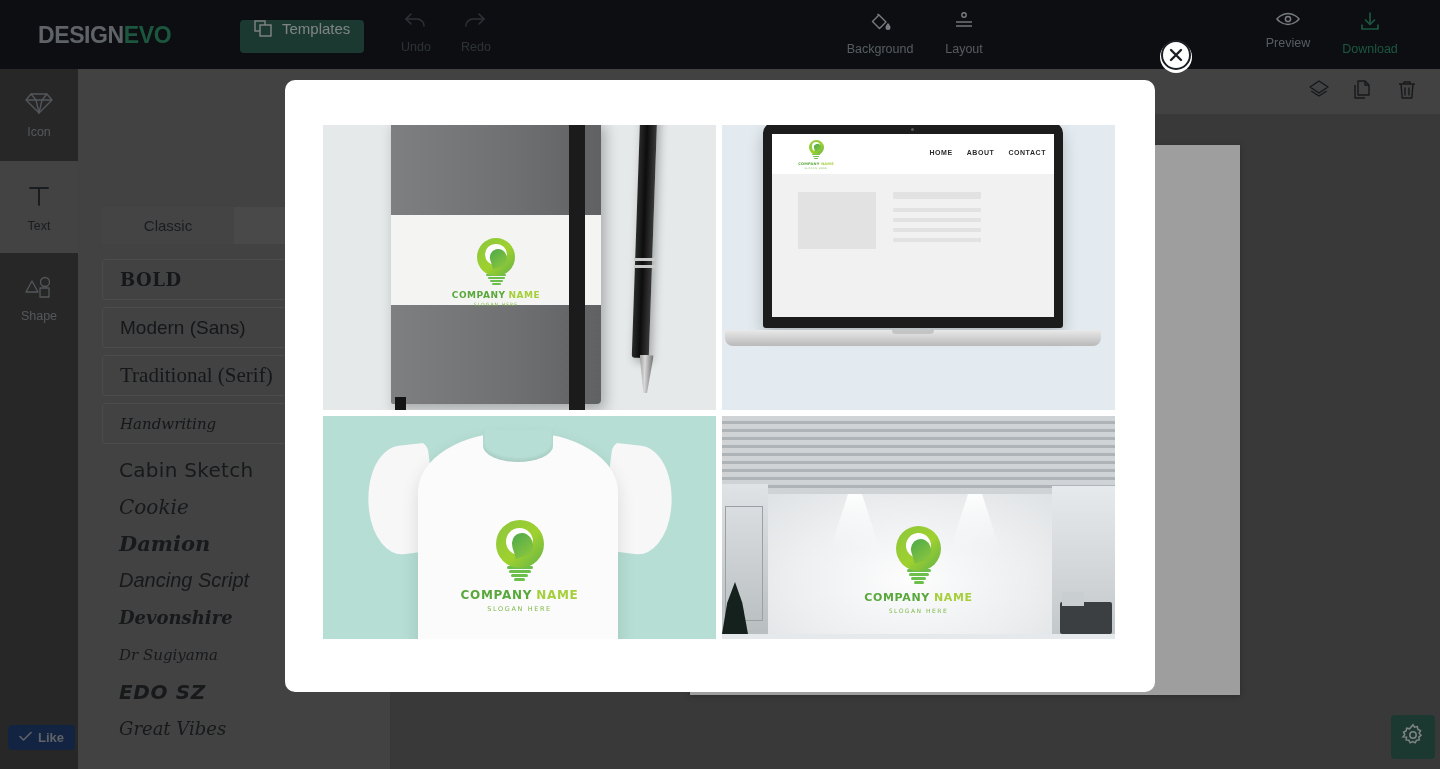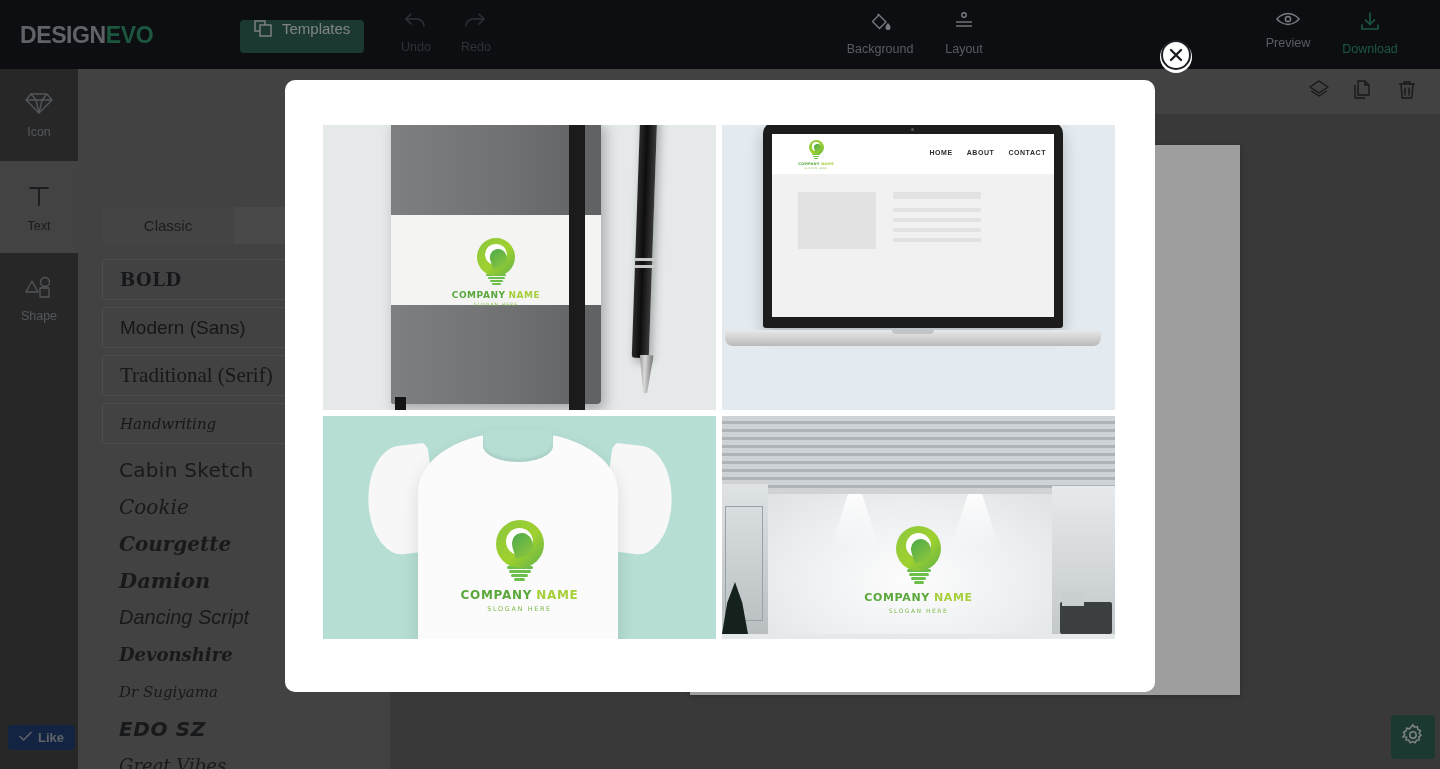--- a/index.html
+++ b/index.html
@@ -16,21 +16,21 @@
   .topbar {
     position:absolute; left:0; top:0; width:1440px; height:69px;
     background:#14181d;
     display:flex; align-items:center;
     z-index: 5;
   }
   .logo {
     position:absolute; left:20px; top:22px;
     font-size:23px; font-weight:bold; letter-spacing:-0.4px;
   }
-  .logo .l1 { color:#9aa0a6; }
+  .logo .l1 { color:#9aa0a6;margin-left:18px; }
   .logo .l2 { color:#2e8b67; }
 
   .templates-btn {
     position:absolute; left:240px; top:20px;
     height:33px; padding:0 14px;
     background:#2c5c50; border-radius:4px;
     display:flex; align-items:flex-start; gap:9px;
     color:#cfd4d8; font-size:15px;
     cursor:pointer;
   }
@@ -464,23 +464,20 @@
       </div>
       <div class="fontcard">
         <span class="f-hand">Handwriting</span>
       </div>
 
       <div class="fontrow">
         <span class="f-cabin">Cabin Sketch</span>
       </div>
       <div class="fontrow">
         <span class="f-cookie">Cookie</span>
-      </div>
-      <div class="fontrow">
-        <span class="f-courg">Courgette</span>
       </div>
       <div class="fontrow">
         <span class="f-damion">Damion</span>
       </div>
       <div class="fontrow">
         <span class="f-dancing">Dancing Script</span>
       </div>
       <div class="fontrow">
         <span class="f-devon">Devonshire</span>
       </div>

